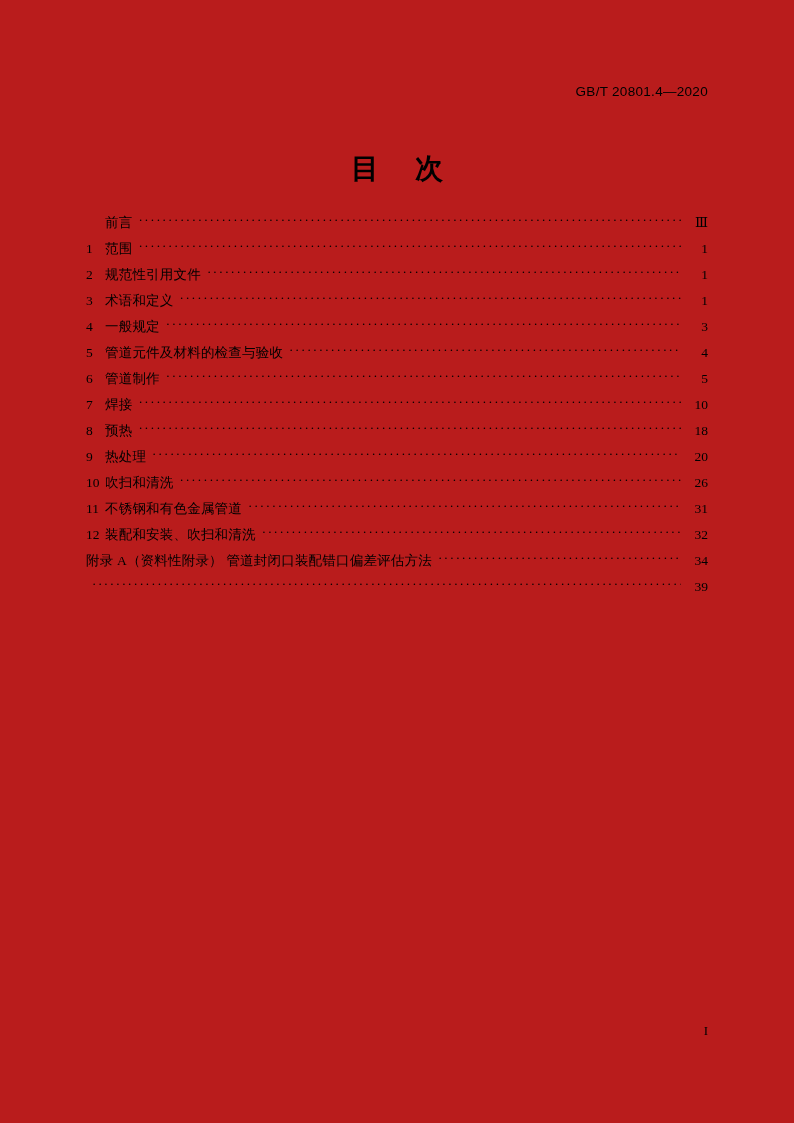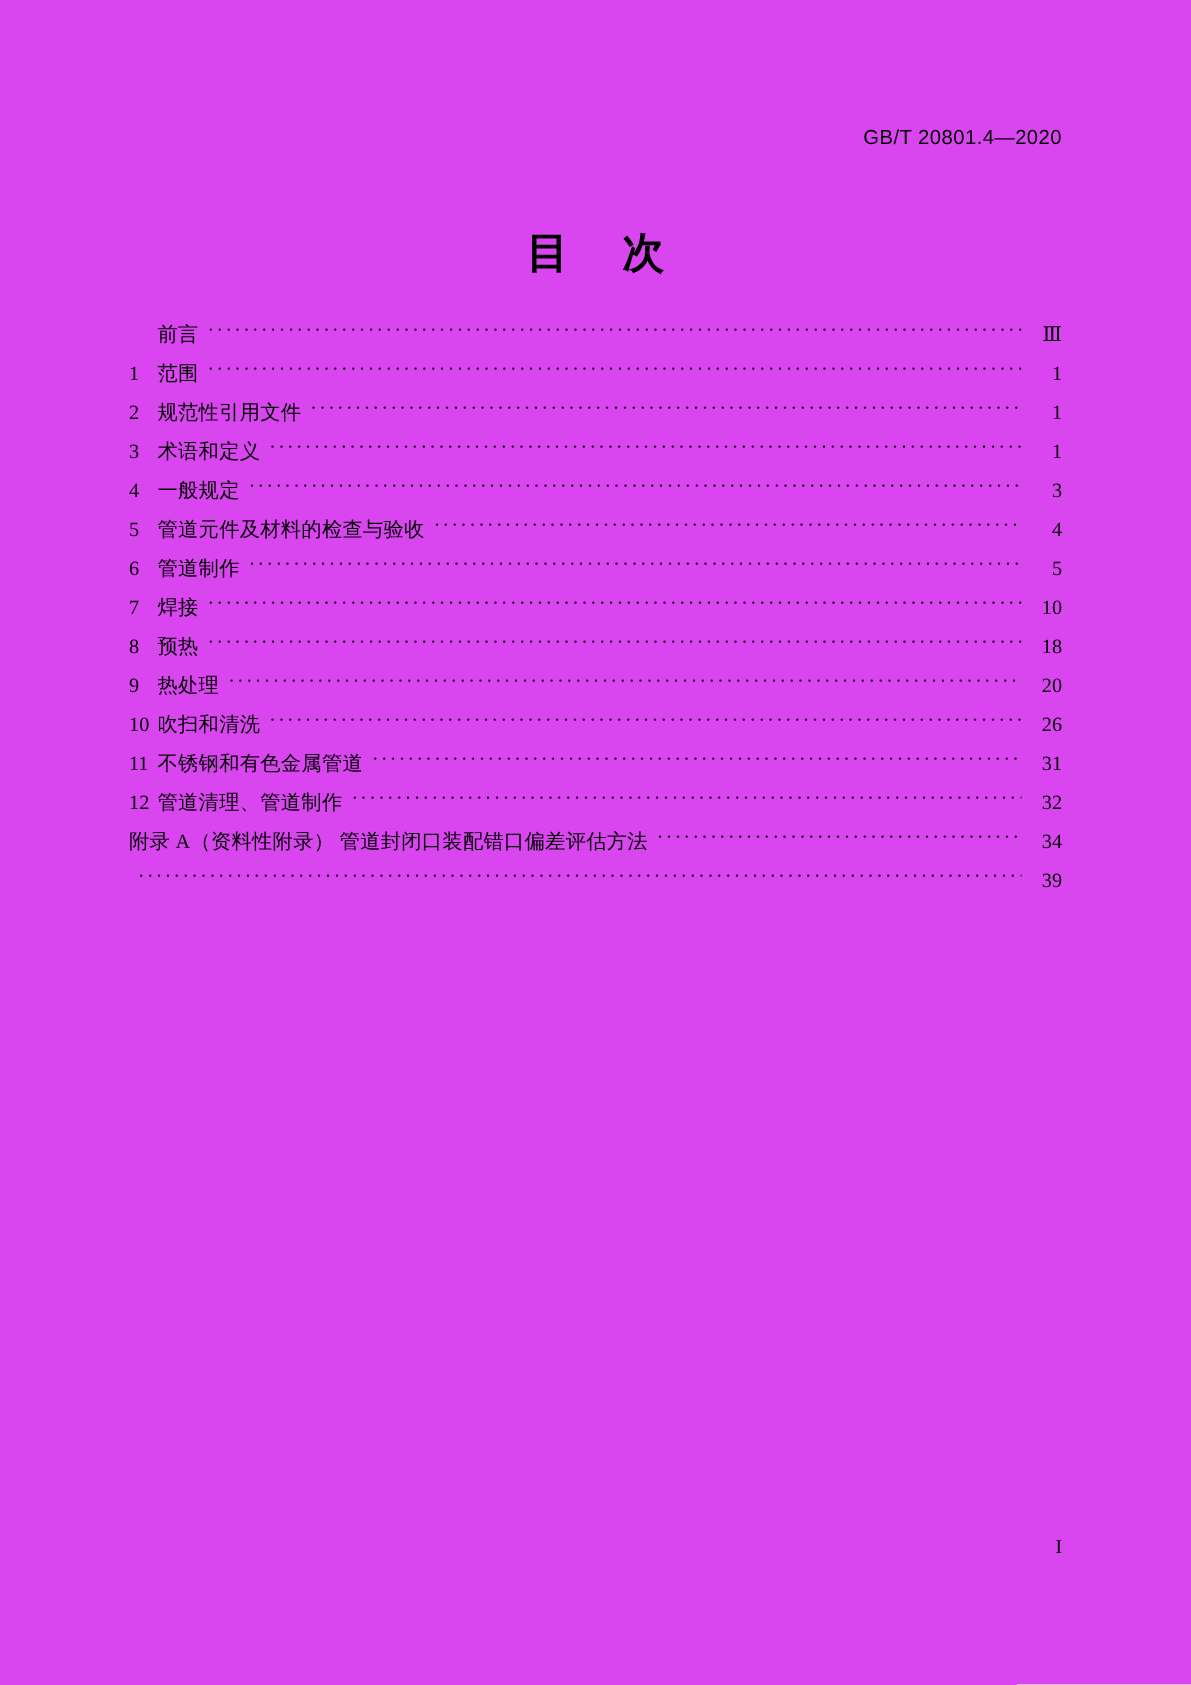--- a/index.html
+++ b/index.html
@@ -4,21 +4,21 @@
 <style>
   html, body {
     margin: 0;
     padding: 0;
     background: #ffffff;
   }
   .page {
     position: relative;
     width: 794px;
     height: 1123px;
-    background: #d946ef;
+    background: #b91c1c;
     font-family: "Liberation Serif", "DejaVu Serif", serif;
     color: #000000;
     overflow: hidden;
   }
   .std-number {
     position: absolute;
     top: 84px;
     right: 86px;
     font-family: "Liberation Sans", sans-serif;
     font-size: 13.5px;
@@ -177,21 +177,21 @@
 
     <div class="toc-row">
       <span class="toc-num">11</span>
       <span class="toc-label">不锈钢和有色金属管道</span>
       <span class="toc-dots">·······································································································································································</span>
       <span class="toc-page">31</span>
     </div>
 
     <div class="toc-row">
       <span class="toc-num">12</span>
-      <span class="toc-label">管道清理、管道制作</span>
+      <span class="toc-label">装配和安装、吹扫和清洗</span>
       <span class="toc-dots">·······································································································································································</span>
       <span class="toc-page">32</span>
     </div>
 
     <div class="toc-row annex">
       <span class="toc-label">附录 A（资料性附录）    管道封闭口装配错口偏差评估方法</span>
       <span class="toc-dots">·······································································································································································</span>
       <span class="toc-page">34</span>
     </div>
 

